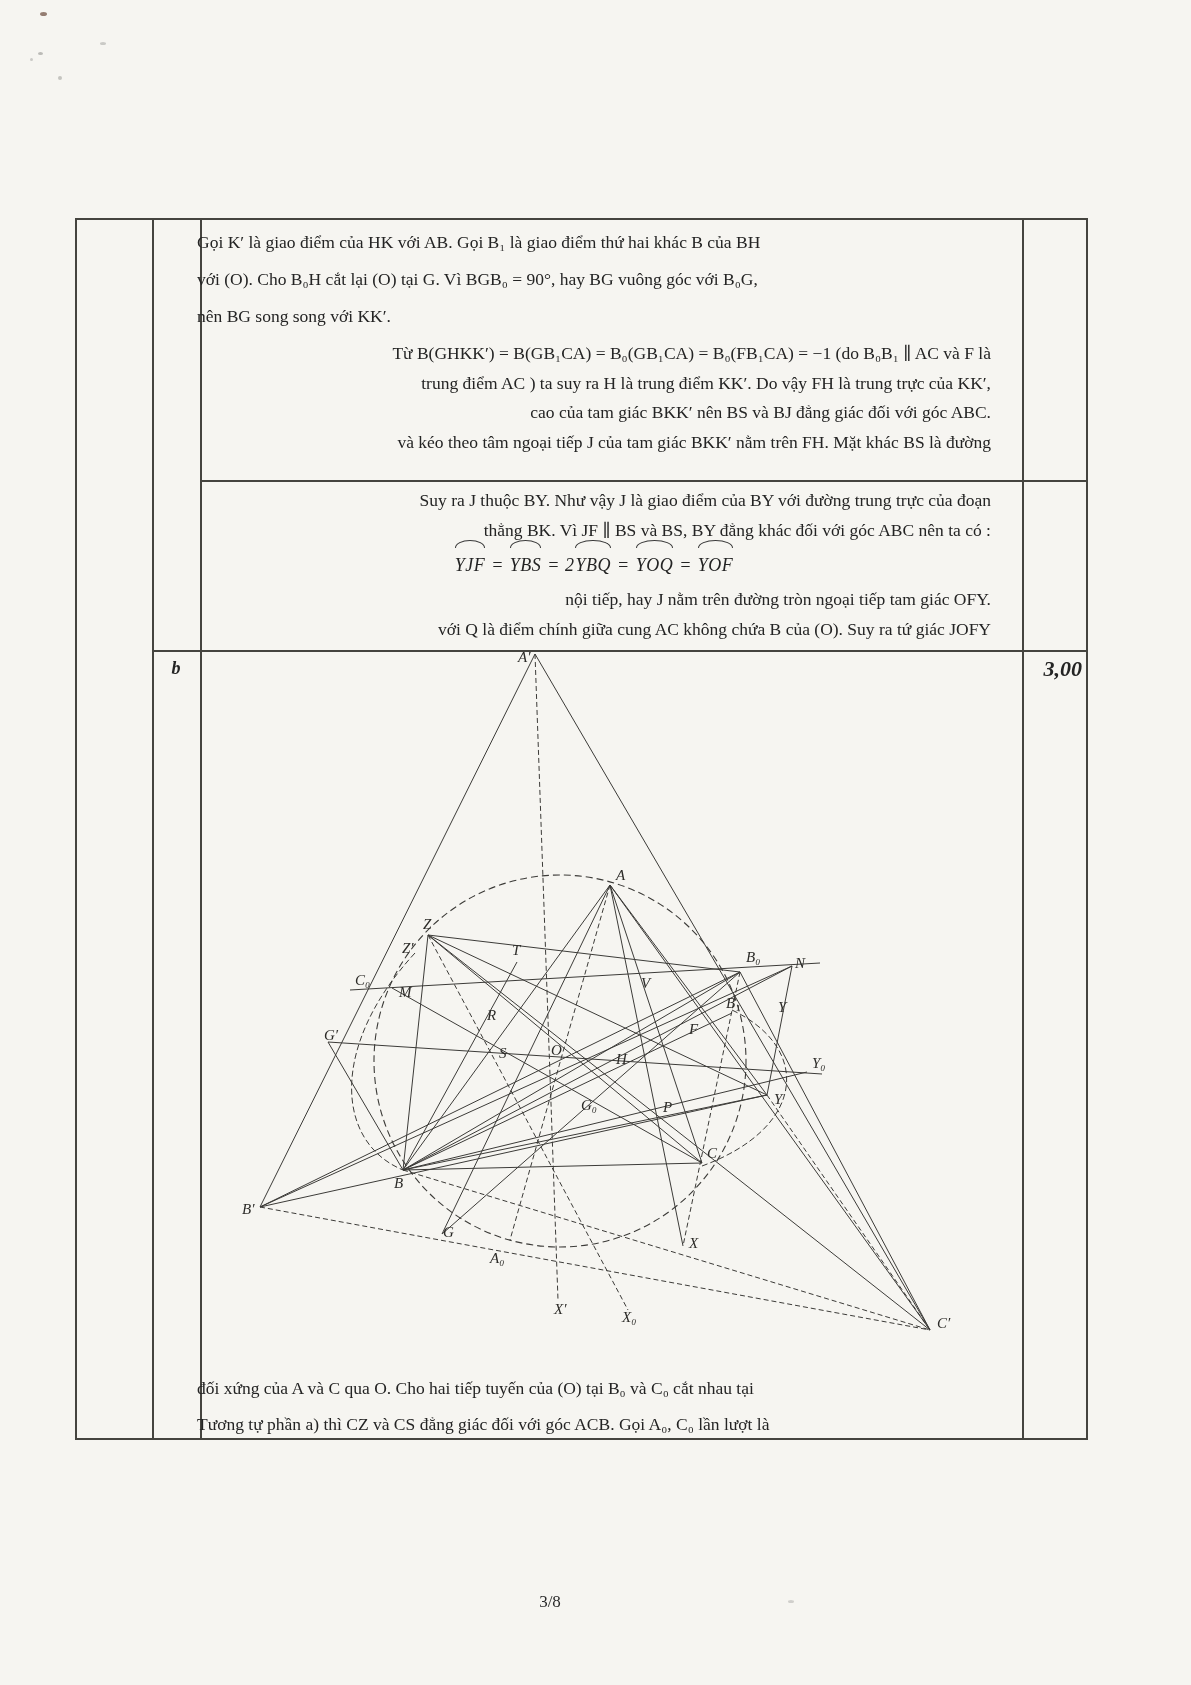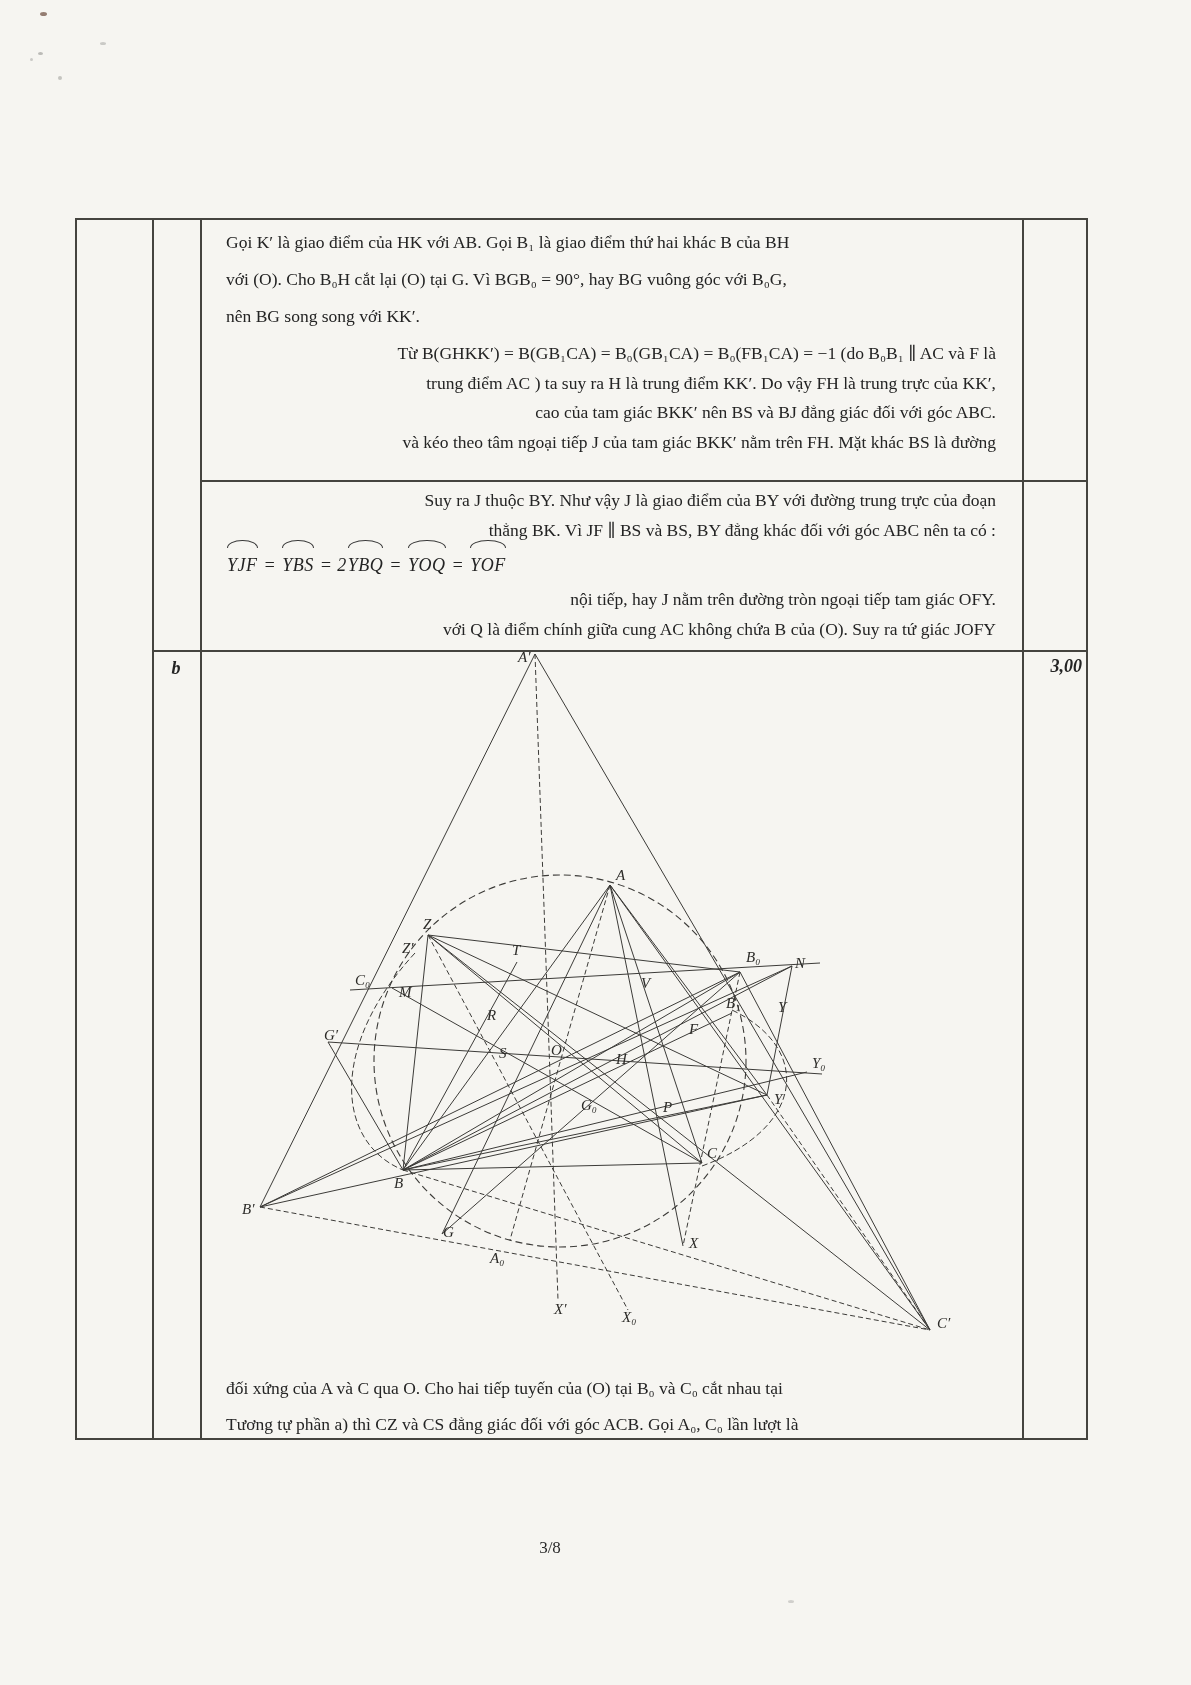--- a/index.html
+++ b/index.html
@@ -21,49 +21,49 @@
   .v-left  {left:0;top:0;height:1222px;}
   .v-c1    {left:77px;top:0;height:1222px;}
   .v-c2    {left:125px;top:0;height:1222px;}
   .v-score {left:947px;top:0;height:1222px;}
   .v-right {left:1011px;top:0;height:1222px;}
   .h-top   {left:0;top:0;width:1013px;}
   .h-mid1  {left:125px;top:262px;width:888px;}
   .h-mid2  {left:77px;top:432px;width:936px;}
   .h-bottom{left:0;top:1220px;width:1013px;}
   
-  .cell{position:absolute;left:127px;width:818px;padding:0 24px;box-sizing:border-box;}
+  .cell{position:absolute;left:110px;width:818px;padding:0 12px;box-sizing:border-box;}
   .cell-a {top:6px;}
   .cell-a2{top:268px;}
   .para{margin:0;}
   .tline{white-space:nowrap;font-size:17.5px;color:#242424;}
   .lh38 .tline{line-height:37px;}
   .lh30 .tline{line-height:29.5px;text-align:right;}
   .formula{
-    font-style:italic;font-size:18px;
+    text-align:center;font-style:italic;font-size:18px;
     line-height:40px;letter-spacing:.5px;color:#242424;
   }
   .arc{position:relative;display:inline-block;padding:0 1px;}
   .arc::before{
     content:"";position:absolute;left:1px;right:1px;top:-5px;height:7px;
     border:1.2px solid #3a3a3a;border-bottom:none;
     border-radius:50% 50% 0 0 / 100% 100% 0 0;
   }
   .row-b-label{
     position:absolute;left:77px;top:440px;width:48px;text-align:center;
     font-style:italic;font-weight:bold;font-size:18px;color:#242424;
   }
   .score-cell{
     position:absolute;left:949px;top:438px;width:58px;text-align:right;
-    font-style:italic;font-weight:bold;font-size:18px;color:#242424;
+    font-style:italic;font-weight:bold;font-size:22px;color:#242424;
   }
   .diagram-wrap{position:absolute;left:125px;top:432px;width:822px;height:720px;}
   .cell-b-bottom{top:1152px;}
   .footer{
-    position:absolute;left:0;top:1538px;width:1100px;text-align:center;
+    position:absolute;left:0;top:1592px;width:1100px;text-align:center;
     font-size:17px;color:#2b2b2b;
   }
   svg text{font-family:"Liberation Serif","DejaVu Serif",serif;font-style:italic;}
 </style>
 </head>
 <body>
 
 <div class="page">
 
   <div class="speck" style="left:38px;top:52px;width:5px;height:3px;"></div>

